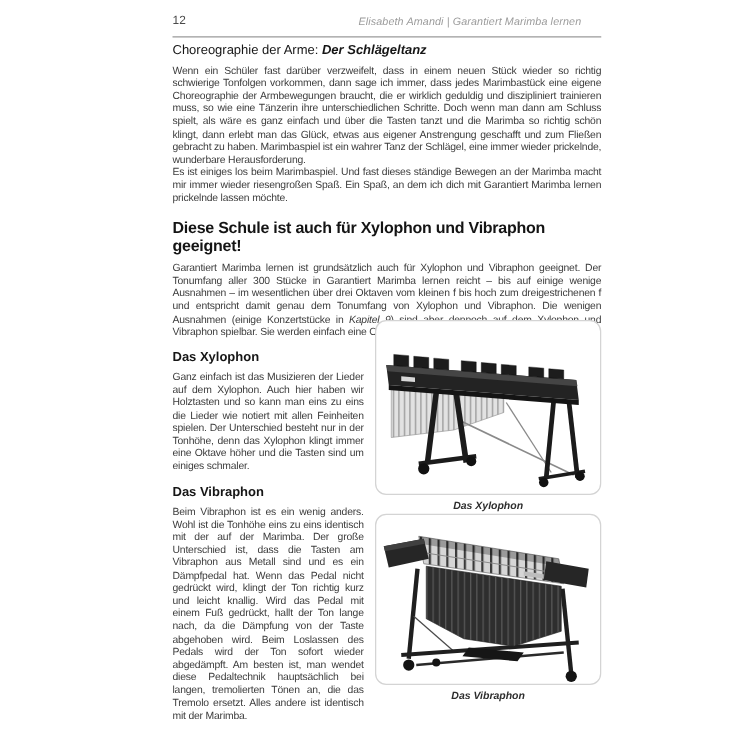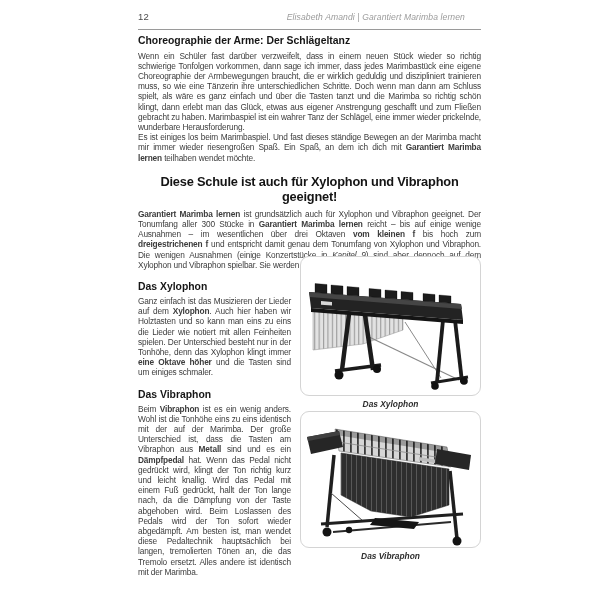--- a/index.html
+++ b/index.html
@@ -12,29 +12,29 @@
   .page{position:absolute;left:138px;top:0;width:343px;}
   
   .header{position:relative;height:23px;}
   .page-num{position:absolute;left:0;top:11px;font-size:9.5px;color:#4a4a4a;letter-spacing:.2px;}
   .run-title{position:absolute;right:16px;top:12px;font-size:8.6px;font-style:italic;color:#9b9b9b;letter-spacing:.1px;}
   .rule{position:absolute;left:0;right:0;top:29px;height:1px;background:#9a9a9a;}
   
   .main{position:relative;padding-top:12px;}
   h3.sec{font-size:10.4px;line-height:12px;color:#161616;margin:0 0 3.5px 0;font-weight:700;}
   p.body{font-size:8.3px;line-height:10.2px;text-align:justify;letter-spacing:-0.15px;margin:0;color:#3c3c3c;}
-  h2.big{font-size:12.8px;line-height:15px;color:#141414;margin:11px 0 5px 0;font-weight:700;letter-spacing:-0.2px;text-align:center;}
+  h2.big{font-size:12.8px;line-height:15px;color:#141414;margin:11px 0 5px 0;font-weight:700;letter-spacing:-0.2px;}
   .cols{position:relative;margin-top:11px;}
   .leftcol{width:153px;}
   h4.sub{font-size:10.4px;line-height:12px;color:#161616;margin:0 0 3px 0;font-weight:700;}
   h4.sub2{margin-top:11px;}
   
-  .sb{font-weight:700;}
+  .sb{font-weight:400;}
   .si{font-style:italic;}
-  .sbi{font-weight:700;}
+  .sbi{font-weight:700;font-style:italic;}
   
   figure.fig{position:absolute;width:181px;margin:0;}
   .fig-xylo{left:300px;top:256px;}
   .fig-vibra{left:300px;top:411px;}
   .figbox{border:1px solid #d4d4d4;border-radius:9px;background:#fff;overflow:hidden;
           display:flex;align-items:center;justify-content:center;}
   .figbox.xylo{height:138px;}
   .figbox.vibra{height:135px;}
   figcaption{text-align:center;font-size:8.4px;font-weight:700;font-style:italic;color:#2e2e2e;margin-top:3px;letter-spacing:0;}
 </style>
@@ -46,21 +46,21 @@
   <div class="header">
     <span class="page-num">12</span>
     <span class="run-title">Elisabeth Amandi  |  Garantiert Marimba lernen</span>
     <div class="rule"></div>
   </div>
 
   <div class="main">
 
     <h3 class="sec"><span class="sb">Choreographie der Arme: </span><span class="sbi">Der Schlägeltanz</span></h3>
     <p class="body">Wenn ein Schüler fast darüber verzweifelt, dass in einem neuen Stück wieder so richtig schwierige Tonfolgen vorkommen, dann sage ich immer, dass jedes Marimbastück eine eigene Choreographie der Armbewegungen braucht, die er wirklich geduldig und diszipliniert trainieren muss, so wie eine Tänzerin ihre unterschiedlichen Schritte. Doch wenn man dann am Schluss spielt, als wäre es ganz einfach und über die Tasten tanzt und die Marimba so richtig schön klingt, dann erlebt man das Glück, etwas aus eigener Anstrengung geschafft und zum Fließen gebracht zu haben. Marimbaspiel ist ein wahrer Tanz der Schlägel, eine immer wieder prickelnde, wunderbare Herausforderung.</p>
-    <p class="body"><span>Es ist einiges los beim Marimbaspiel. Und fast dieses ständige Bewegen an der Marimba macht mir immer wieder riesengroßen Spaß. Ein Spaß, an dem ich dich mit </span><span class="sb">Garantiert Marimba lernen</span><span> teilhaben wendet möchte.</span></p>
+    <p class="body"><span>Es ist einiges los beim Marimbaspiel. Und fast dieses ständige Bewegen an der Marimba macht mir immer wieder riesengroßen Spaß. Ein Spaß, an dem ich dich mit </span><span class="sb">Garantiert Marimba lernen</span><span> prickelnde lassen möchte.</span></p>
 
     <h2 class="big">Diese Schule ist auch für Xylophon und Vibraphon geeignet!</h2>
     <p class="body"><span class="sb">Garantiert Marimba lernen</span><span> ist grundsätzlich auch für Xylophon und Vibraphon geeignet. Der Tonumfang aller 300 Stücke in </span><span class="sb">Garantiert Marimba lernen</span><span> reicht – bis auf einige wenige Ausnahmen – im wesentlichen über drei Oktaven </span><span class="sb">vom kleinen f</span><span> bis hoch zum </span><span class="sb">dreigestrichenen f</span><span> und entspricht damit genau dem Tonumfang von Xylophon und Vibraphon. Die wenigen Ausnahmen (einige Konzertstücke in </span><span class="si">Kapitel 9</span><span>) sind aber dennoch auf dem Xylophon und Vibraphon spielbar. Sie werden einfach eine Oktave höher oder tiefer gespielt.</span></p>
 
     <div class="cols">
       <div class="leftcol">
         <h4 class="sub">Das Xylophon</h4>
         <p class="body"><span>Ganz einfach ist das Musizieren der Lieder auf dem </span><span class="sb">Xylophon</span><span>. Auch hier haben wir Holztasten und so kann man eins zu eins die Lieder wie notiert mit allen Feinheiten spielen. Der Unterschied besteht nur in der Tonhöhe, denn das Xylophon klingt immer </span><span class="sb">eine Oktave höher</span><span> und die Tasten sind um einiges schmaler.</span></p>
         <h4 class="sub sub2">Das Vibraphon</h4>
         <p class="body"><span>Beim </span><span class="sb">Vibraphon</span><span> ist es ein wenig anders. Wohl ist die Tonhöhe eins zu eins identisch mit der auf der Marimba. Der große Unterschied ist, dass die Tasten am Vibraphon aus </span><span class="sb">Metall</span><span> sind und es ein </span><span class="sb">Dämpfpedal</span><span> hat. Wenn das Pedal nicht gedrückt wird, klingt der Ton richtig kurz und leicht knallig. Wird das Pedal mit einem Fuß gedrückt, hallt der Ton lange nach, da die Dämpfung von der Taste abgehoben wird. Beim Loslassen des Pedals wird der Ton sofort wieder abgedämpft. Am besten ist, man wendet diese Pedaltechnik hauptsächlich bei langen, tremolierten Tönen an, die das Tremolo ersetzt. Alles andere ist identisch mit der Marimba.</span></p>

